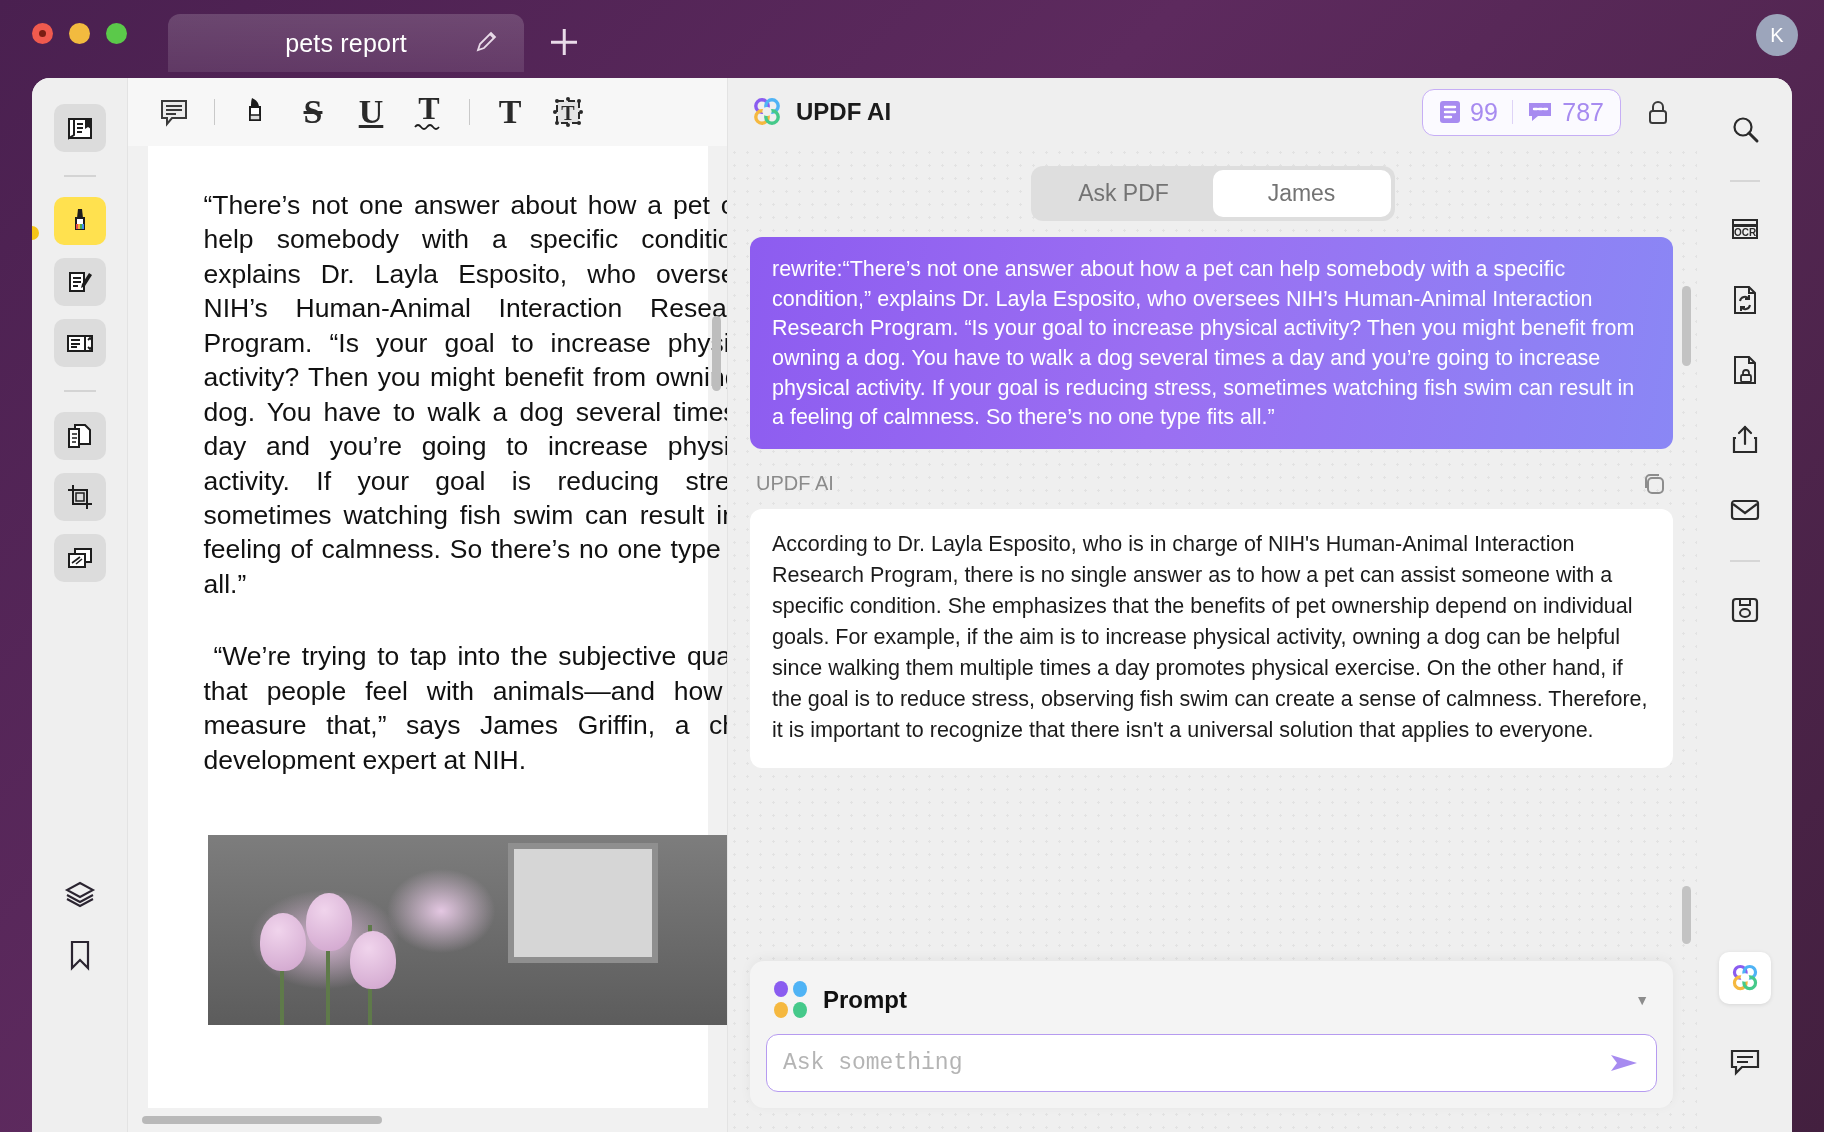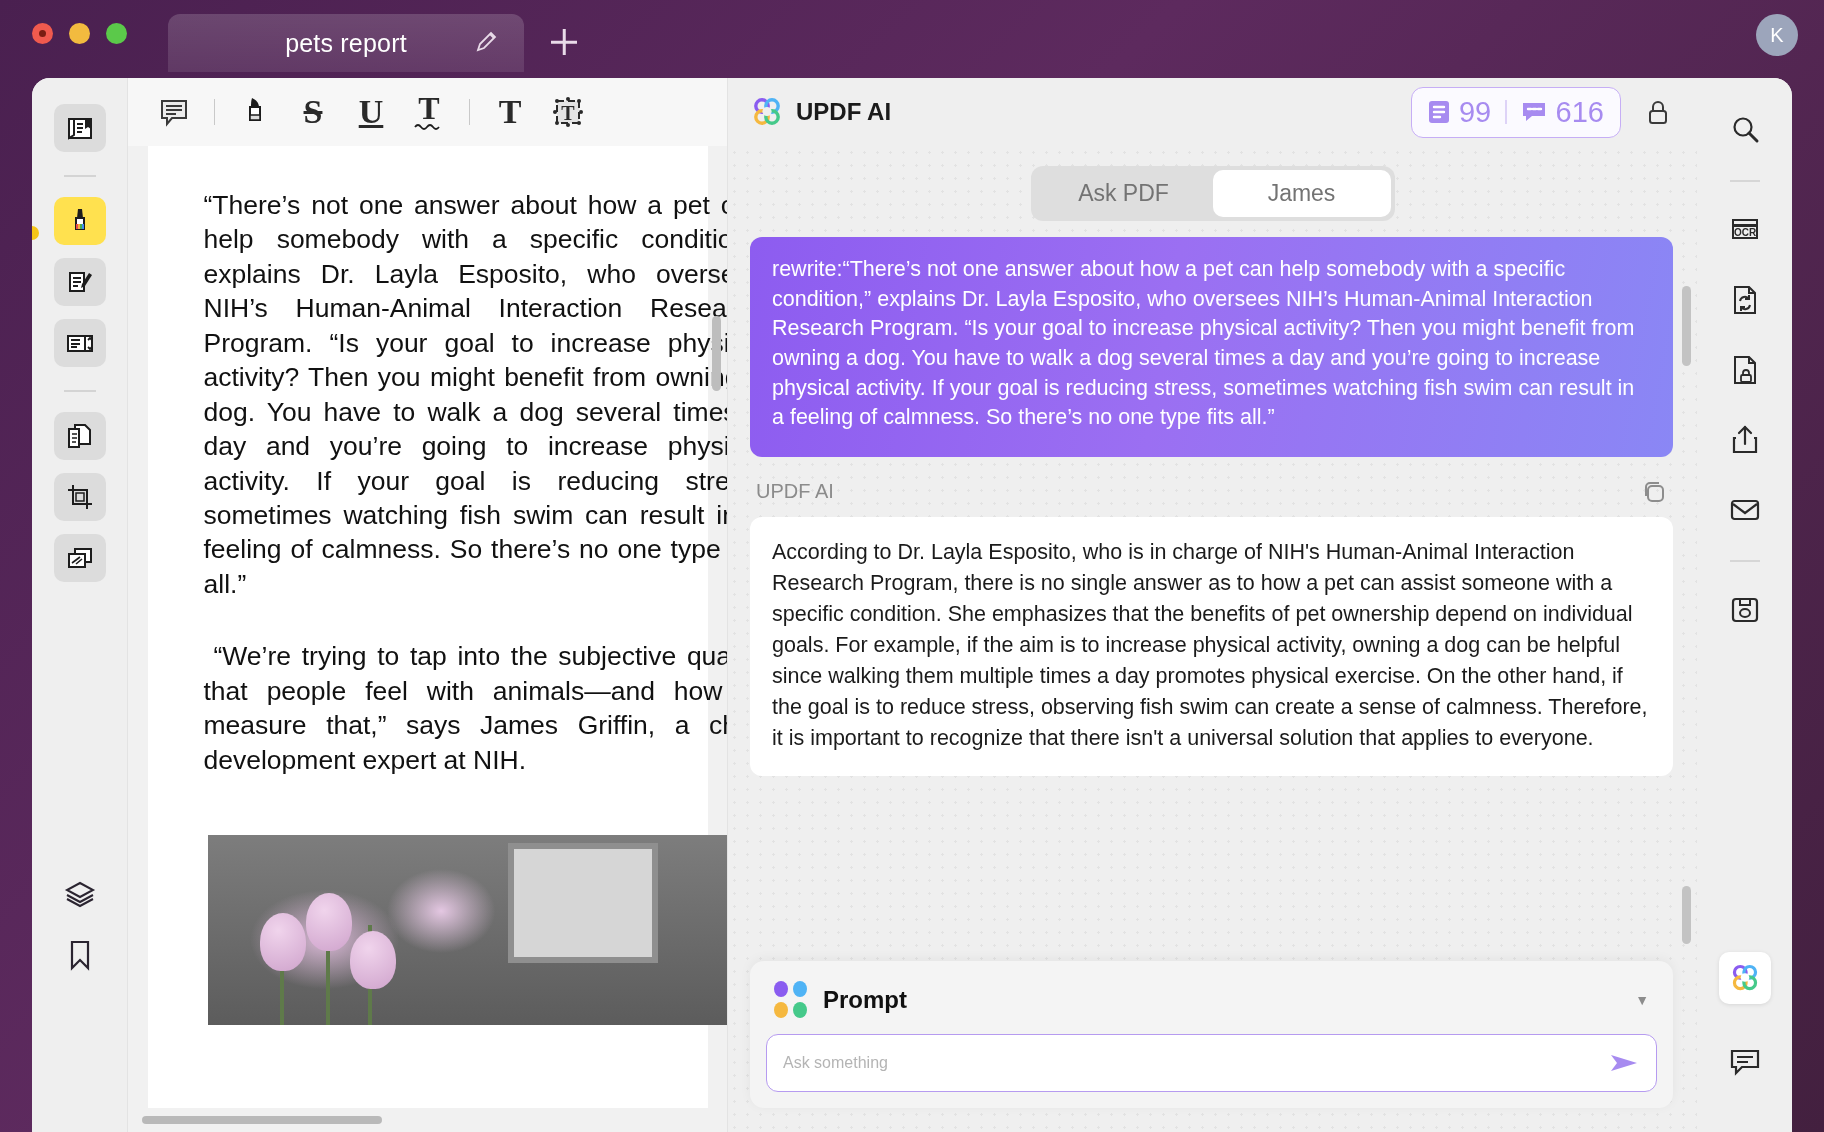--- a/index.html
+++ b/index.html
@@ -185,21 +185,21 @@
     padding: 0 26px 0 22px;
   }
   #ai-logo { width: 34px; height: 34px; margin-right: 12px; }
   #ai-title { font-size: 24px; color: #1b1b1b; font-weight: 600; }
   #credits {
     margin-left: auto; display: flex; align-items: center; gap: 14px;
     border: 1.6px solid #c6aef5; border-radius: 12px;
     padding: 8px 16px; background: #fbfaff;
   }
   .credit { display: flex; align-items: center; gap: 9px; }
-  .credit-val { font-size: 29px; color: #a78bf0; }
+  .credit-val { font-size: 25px; color: #a78bf0; }
   .credit-div { width: 1.4px; height: 24px; background: #ded3f7; }
   #ai-lock { margin-left: 24px; width: 26px; height: 26px; }
 
   #ai-body {
     flex: 1; position: relative; overflow: hidden;
     background-color: #efefef;
     background-image: radial-gradient(#e2e2e2 1.3px, transparent 1.3px);
     background-size: 13px 13px;
   }
   #tabs-wrap {
@@ -213,21 +213,21 @@
     width: 178px; height: 47px; border-radius: 10px;
     display: flex; align-items: center; justify-content: center;
     font-size: 23px; color: #737373; cursor: pointer;
   }
   .seg-btn.active { background: #fff; }
 
   #chat-scroll { padding: 0 24px 0 22px; }
   #user-bubble {
     background: linear-gradient(100deg, #8d5cf0 0%, #9b6ff2 45%, #8a87f5 100%);
     color: #fff; border-radius: 12px;
-    padding: 18px 22px 24px;
+    padding: 18px 22px 16px;
     font-size: 21.5px; line-height: 1.38;
     margin-top: 2px;
   }
   #ai-meta {
     display: flex; align-items: center;
     padding: 20px 4px 10px 6px;
   }
   #ai-meta-label { font-size: 20px; color: #8b8b8b; }
   #copy-btn { margin-left: auto; width: 30px; height: 30px; cursor: pointer; }
   #ai-bubble {
@@ -261,22 +261,22 @@
   .pdot { width: 14px; height: 16px; border-radius: 50%; }
   #prompt-label { font-size: 24px; color: #111; font-weight: 600; }
   #prompt-caret { margin-left: auto; color: #8c8c8c; font-size: 14px; }
   #input-row {
     display: flex; align-items: center;
     border: 1.8px solid #b69bf0; border-radius: 12px;
     background: #fff; height: 58px; padding: 0 14px 0 16px;
   }
   #ask-input {
     flex: 1; border: none; outline: none; background: transparent;
-    font-size: 16px; color: #be185d;
-    font-family: Liberation Sans, sans-serif;
+    font-size: 23px; color: #be185d;
+    font-family: Liberation Mono, monospace;
   }
   #ask-input::placeholder { color: #b4b4b4; }
   #send-btn { width: 36px; height: 28px; cursor: pointer; }
 
   
   #right-rail {
     width: 95px; flex: 0 0 95px;
     background: #efefef;
     display: flex; flex-direction: column; align-items: center;
     padding-top: 26px; position: relative;
@@ -514,21 +514,21 @@
           <span class="credit-val">99</span>
         </div>
         <div class="credit-div"></div>
         <div class="credit">
           <span>
             <svg width="26" height="22" viewBox="0 0 26 22">
               <path d="M2 2 h22 v13 h-13 l-6 5 v-5 h-3 z" fill="#a78bf0"></path>
               <path d="M7 8 h3 M12 8 h3 M17 8 h3" stroke="#fff" stroke-width="2.4" stroke-linecap="round"></path>
             </svg>
           </span>
-          <span class="credit-val">616</span>
+          <span class="credit-val">787</span>
         </div>
       </div>
 
       <span id="ai-lock">
         <svg width="26" height="28" viewBox="0 0 26 28">
           <path d="M8 12 v-4 a5 5 0 0 1 10 0 v4" fill="none" stroke="#3a3a3a" stroke-width="2"></path>
           <rect x="5" y="12" width="16" height="12" rx="2.5" fill="none" stroke="#3a3a3a" stroke-width="2"></rect>
         </svg>
       </span>
     </div>

